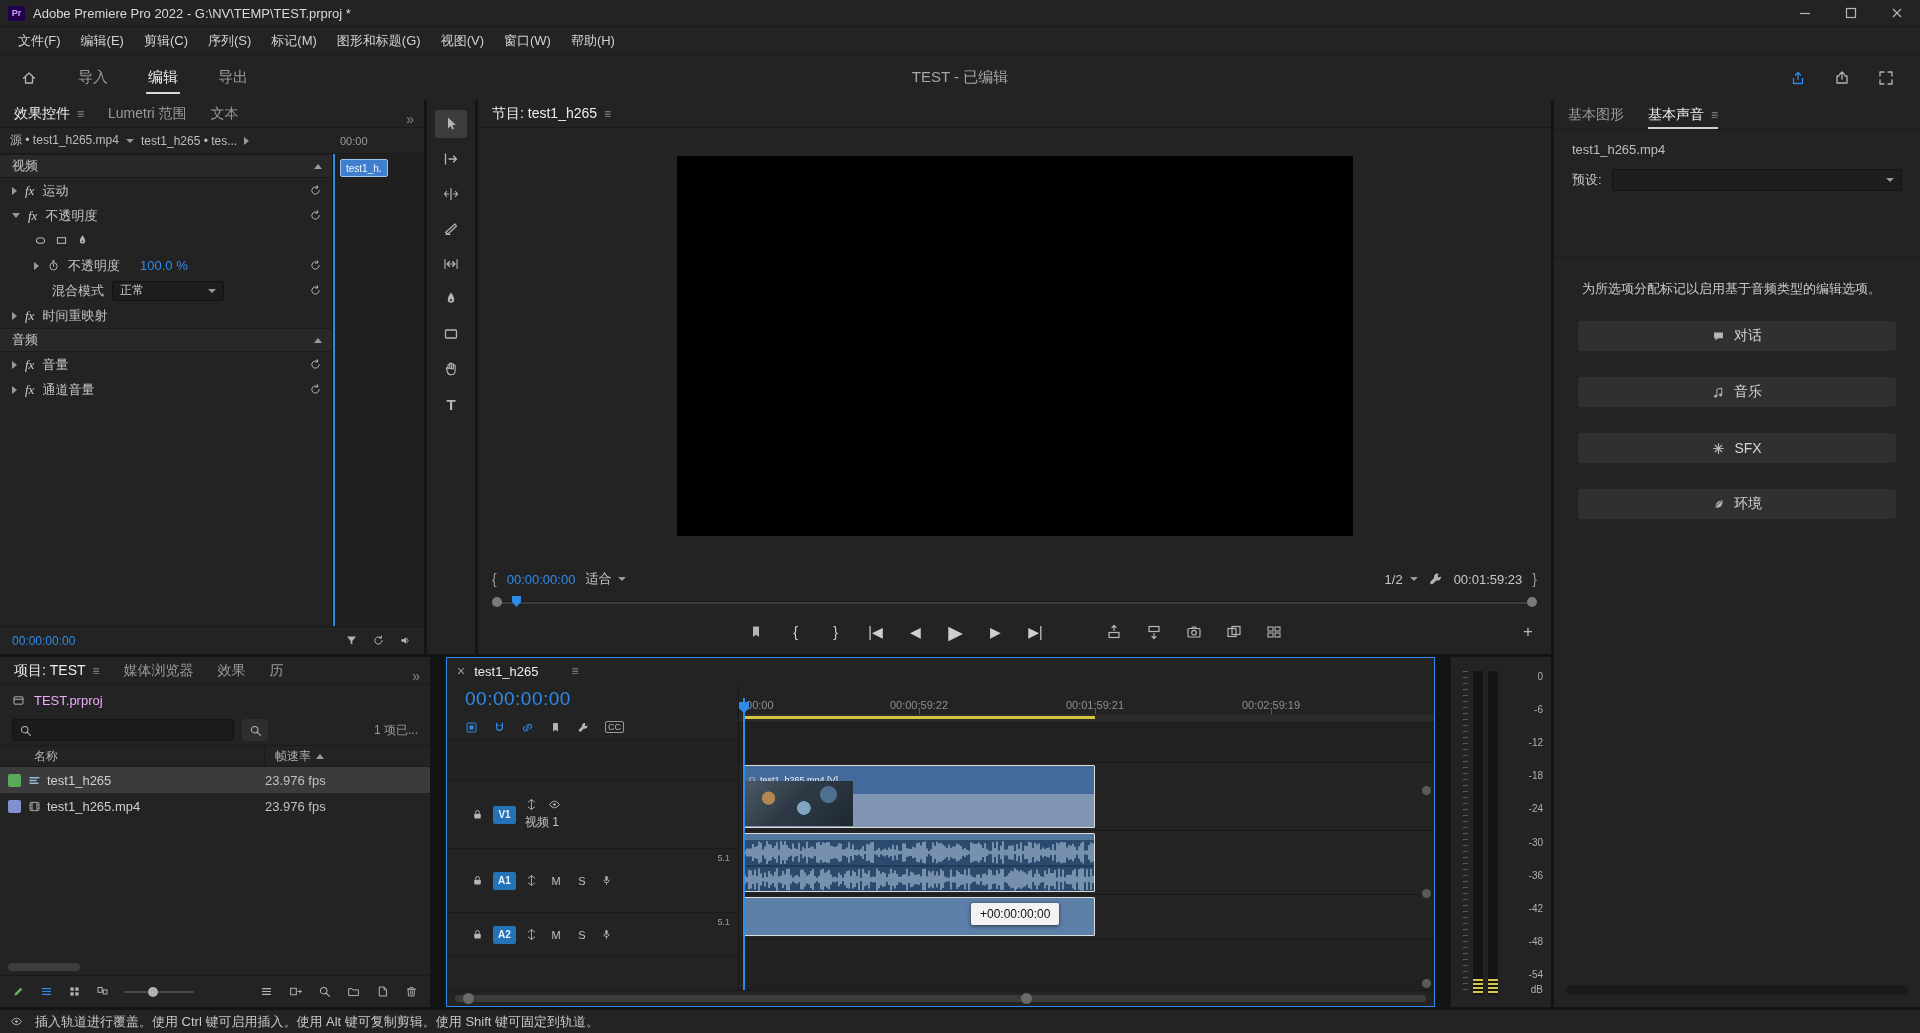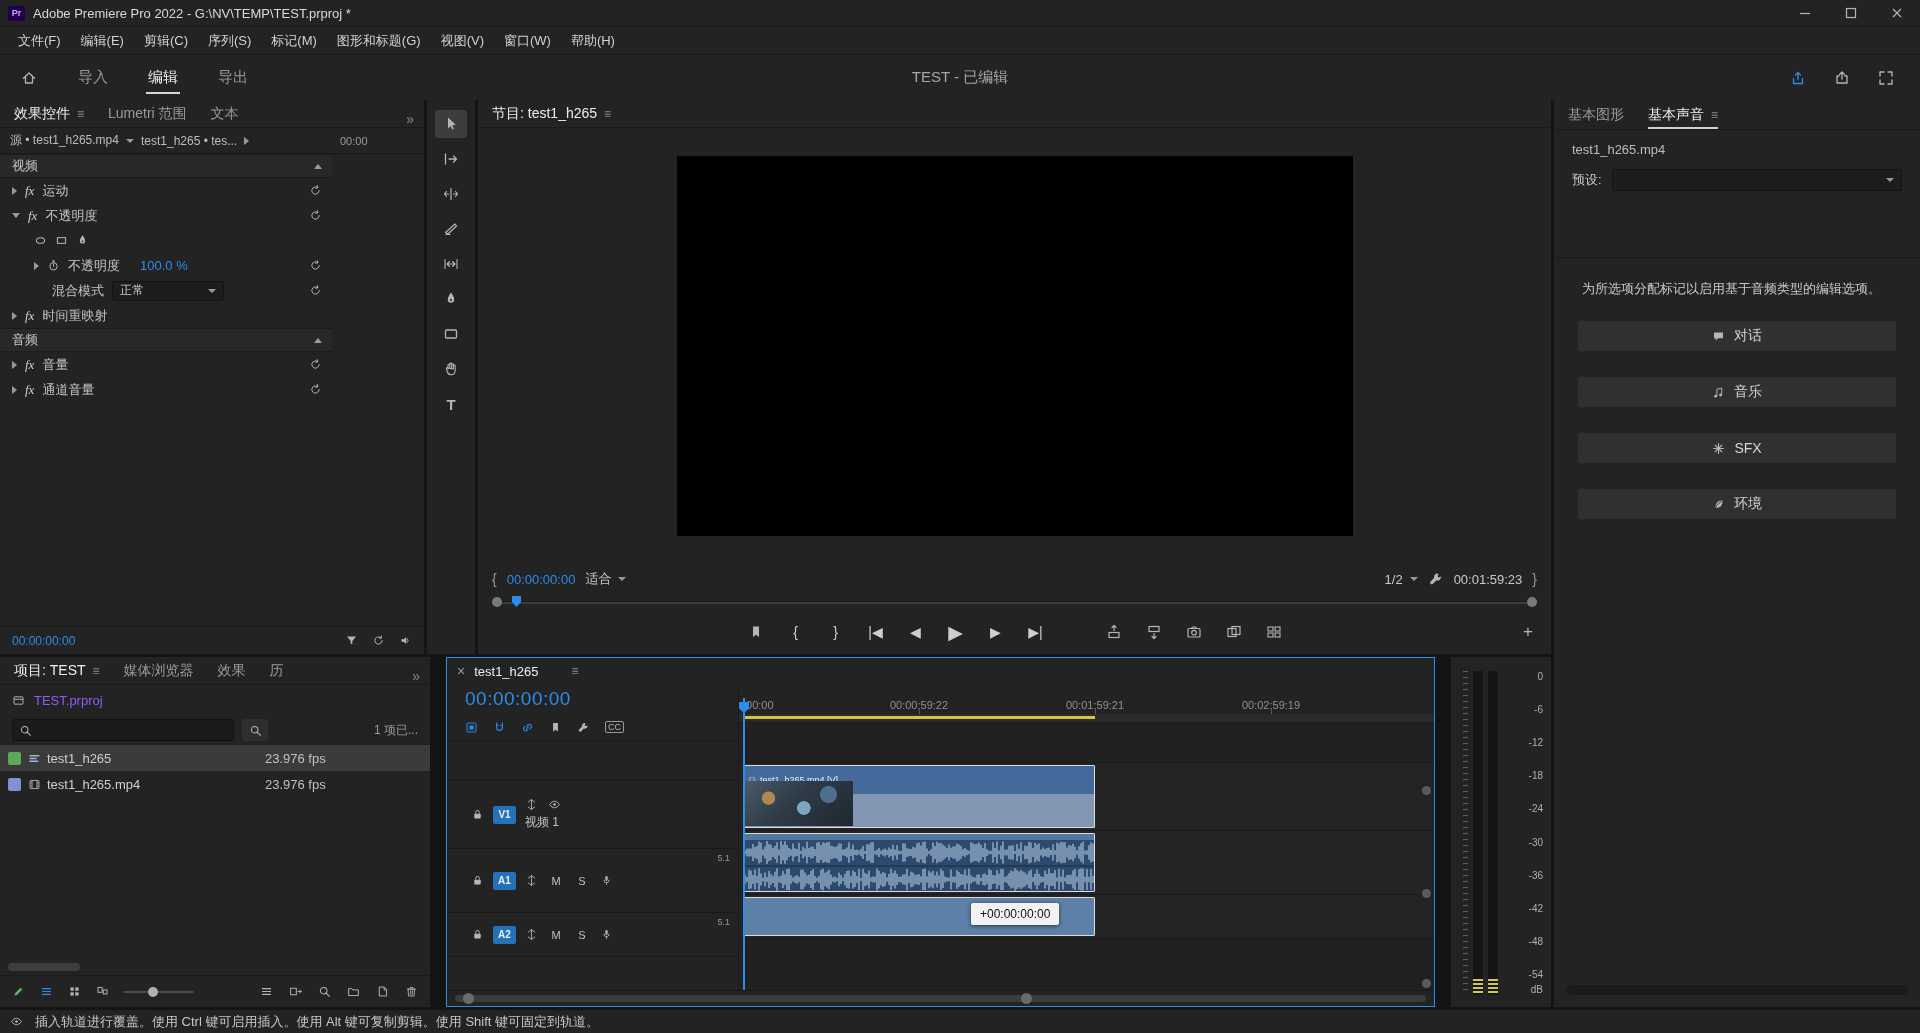--- a/index.html
+++ b/index.html
@@ -101,21 +101,21 @@
 .rp-preset{display:flex;align-items:center;gap:10px;padding:4px 18px 14px}
 .rp-preset .dropdown{flex:1;width:auto;height:22px}
 .rp-div{height:1px;background:var(--line);margin-top:52px}
 .rp-hint{padding:20px 28px 14px;color:#c9c9c9;font-size:13px;line-height:1.65}
 .rp-buttons{display:flex;flex-direction:column;gap:26px;padding:8px 24px}
 .rp-btn{height:30px;background:#303030;border-radius:3px;display:flex;align-items:center;justify-content:center;gap:9px;
   color:#d5d5d5;font-size:14px}
 .rp-scroll{position:absolute;bottom:12px;left:12px;right:12px;height:10px;background:#1a1a1a;border-radius:5px}
 
 .pjp{width:430px;display:flex;flex-direction:column}
-.pj-file{height:30px;display:flex;align-items:center;gap:9px;padding-left:12px;color:#8b5cf6;flex:none}
+.pj-file{height:30px;display:flex;align-items:center;gap:9px;padding-left:12px;color:#f0abfc;flex:none}
 .pj-search{height:30px;display:flex;align-items:center;gap:8px;padding:0 12px;flex:none}
 .search-box{flex:0 0 222px;height:22px;background:#1b1b1b;border:1px solid #121212;border-radius:3px;
   display:flex;align-items:center;padding:0 6px;gap:6px}
 .search-box input{background:transparent;border:none;outline:none;color:#ccc;width:100%;font-size:12px;font-family:inherit}
 .search-btn{width:26px;height:22px;background:#2e2e2e;border-radius:3px;display:flex;align-items:center;justify-content:center}
 .pj-info{margin-left:auto;color:#9a9a9a;font-size:12px}
 .pj-header{height:22px;display:flex;align-items:center;border-top:1px solid var(--line);border-bottom:1px solid var(--line);
   color:#b0b0b0;font-size:12px;flex:none}
 .pj-col-name{padding-left:34px;width:265px;border-right:1px solid var(--line);align-self:stretch;display:flex;align-items:center}
 .pj-col-rate{padding-left:10px;display:flex;align-items:center;gap:5px}
@@ -583,20 +583,24 @@
               <span class="tri-r"></span>
               <span class="fxb">fx</span>
               <span>通道音量</span>
               <span class="ic sm reset">
                   <svg>
                     <use href="#i-reset"></use>
                   </svg>
                 </span>
             </div>
           </div>
+          <div class="fx-mini">
+            <div class="mini-ph"></div>
+            <div class="mini-clip">test1_h.</div>
+          </div>
         </div>
         <div class="fx-foot">
           <span class="tc">00:00:00:00</span>
           <div class="grp">
             <span class="ic sm">
                 <svg>
                   <use href="#i-funnel"></use>
                 </svg>
               </span>
             <span class="ic sm">
@@ -792,20 +796,27 @@
             <input value="" style="">
           </span>
           <span class="search-btn">
               <span class="ic sm">
                 <svg>
                   <use href="#i-search"></use>
                 </svg>
               </span>
             </span>
           <span class="pj-info">1 项已...</span>
+        </div>
+        <div class="pj-header">
+          <span class="pj-col-name">名称</span>
+          <span class="pj-col-rate">
+              <span>帧速率</span>
+              <span class="tri-u"></span>
+            </span>
         </div>
         <div class="pj-rows">
           <div class="pj-row selected">
             <span class="chip" style="background: rgb(90, 168, 90);"></span>
             <span class="ic sm" style="color:#9ab8d8">
                 <svg>
                   <use href="#i-seq"></use>
                 </svg>
               </span>
             <span class="nm">test1_h265</span>

